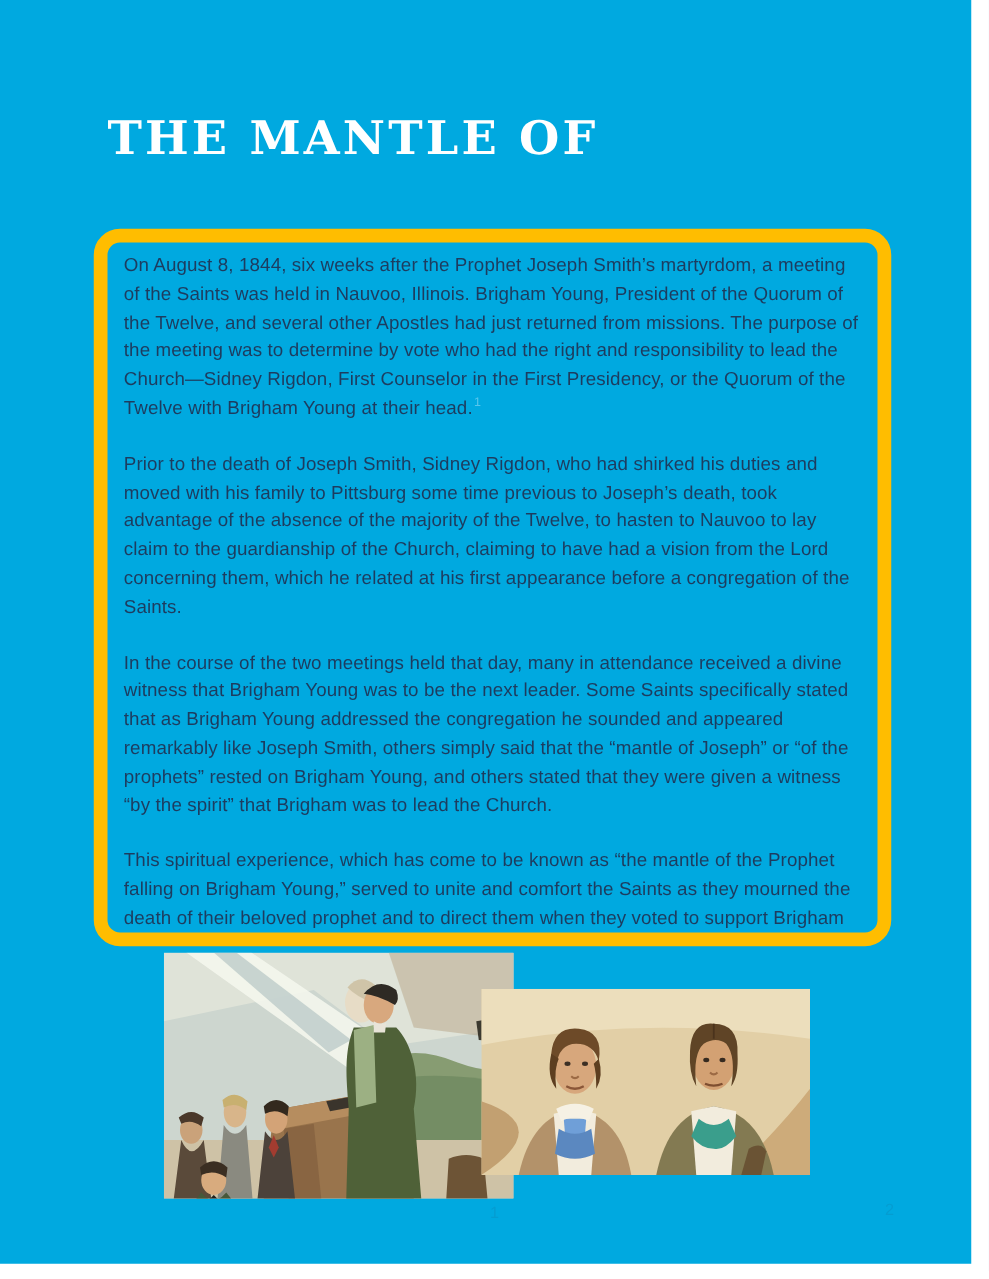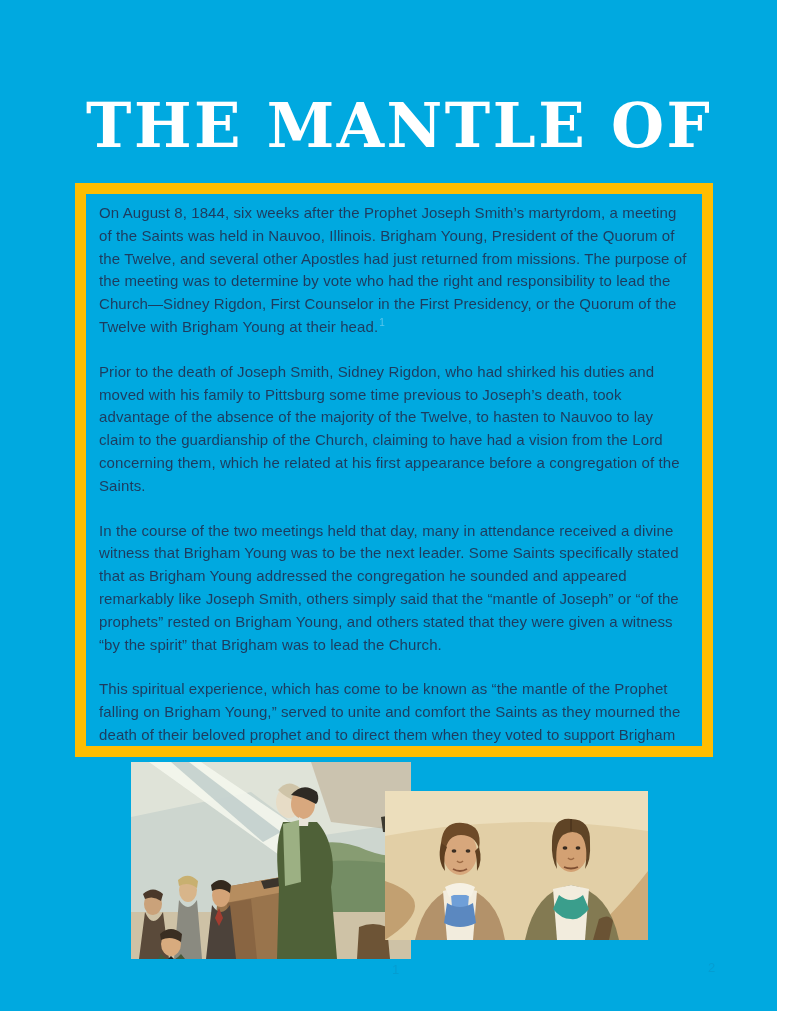--- a/index.html
+++ b/index.html
@@ -1,23 +1,23 @@
 <!DOCTYPE html>
 <html><head>
 <meta charset="utf-8">
 <style>
   html,body{margin:0;padding:0;background:#ffffff;}
   .page{position:relative;width:791px;height:1023px;background:#ffffff;overflow:hidden;
         font-family:"Liberation Sans",sans-serif;}
   .panel{position:absolute;left:0;top:0;width:777px;height:1011px;background:#00A9E0;}
   .title{position:absolute;left:86px;top:52px;width:660px;color:#ffffff;
          font-family:"DejaVu Serif","Liberation Serif",serif;font-weight:700;
-         font-size:61px;line-height:66px;letter-spacing:2.5px;}
+         font-size:37px;line-height:66px;letter-spacing:2.5px;}
   .textbox{position:absolute;left:75px;top:183px;width:638px;height:574px;
-           box-sizing:border-box;border:11px solid #FFBD00;border-radius:0;
+           box-sizing:border-box;border:11px solid #FFBD00;border-radius:21px;
            padding:8px 11px 8px 13px;overflow:hidden;}
   .textbox p{margin:0 0 22px 0;color:#1d3c5f;font-size:15px;line-height:22.8px;
              letter-spacing:0.1px;}
   .footref{font-size:10px;color:#58c6ec;vertical-align:super;line-height:0;margin-left:1px;
            text-decoration:none;cursor:pointer;}
   .img-wrap{position:absolute;overflow:hidden;}
   .img-left{left:131px;top:762px;width:280px;height:197px;z-index:1;}
   .img-right{left:385px;top:791px;width:263px;height:149px;z-index:2;}
   .img-wrap svg{display:block;width:100%;height:100%;}
   .footmark{position:absolute;color:#0b8fc0;opacity:0.45;font-size:13px;z-index:3;}

